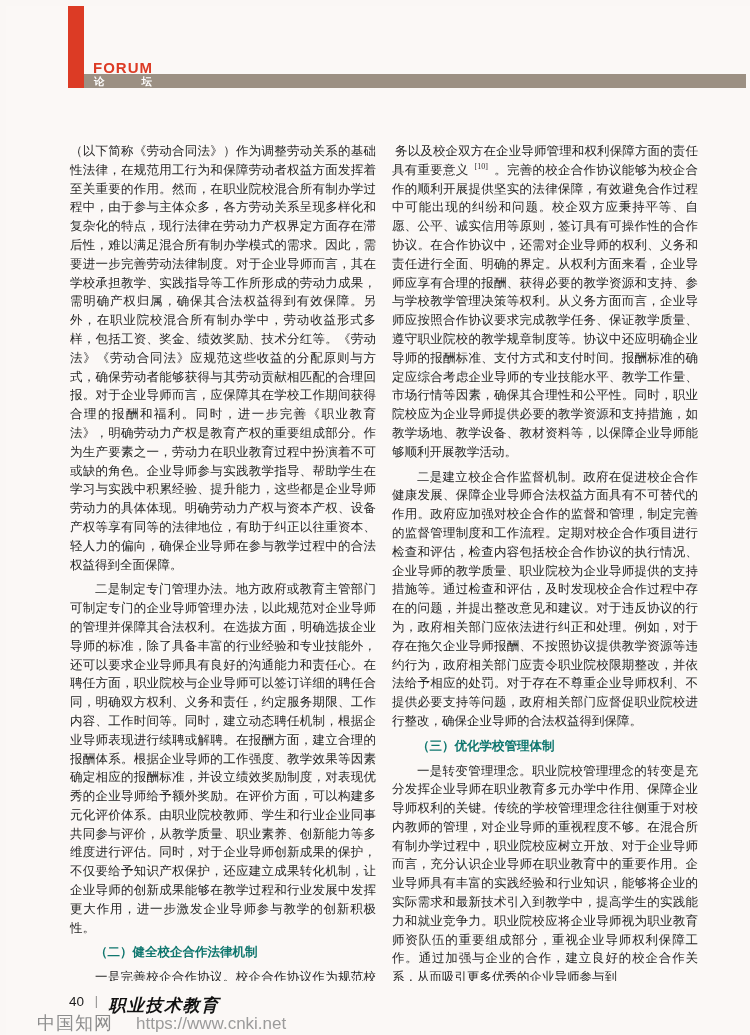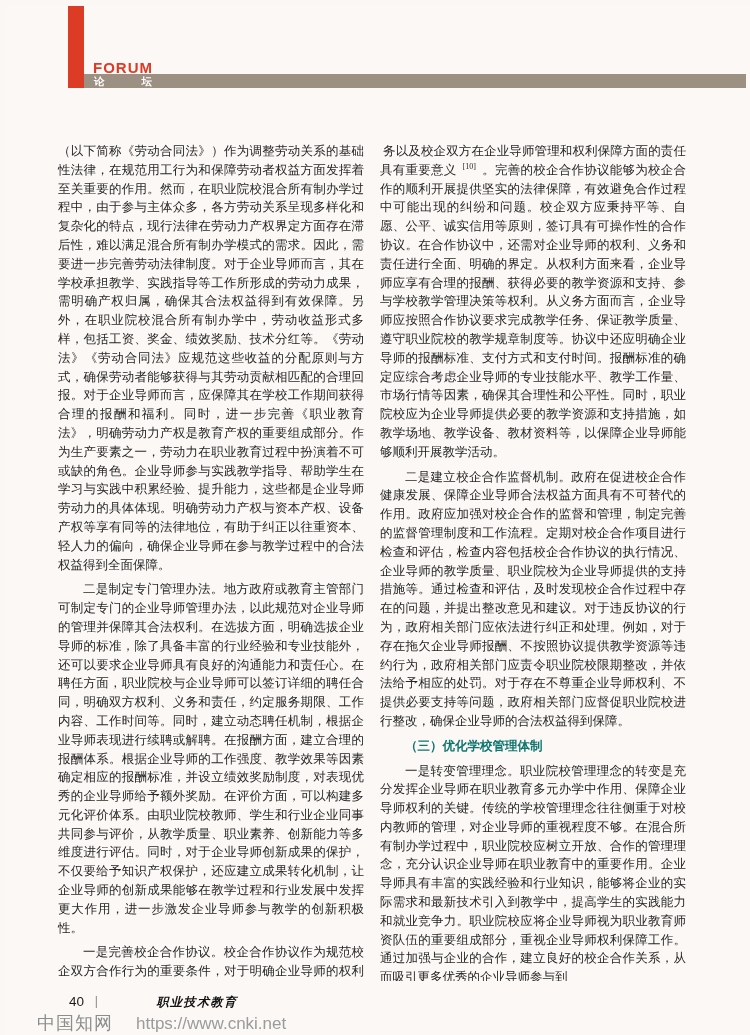--- a/index.html
+++ b/index.html
@@ -44,21 +44,21 @@
     color: #ffffff;
     font-size: 10.5px;
     line-height: 1;
     font-family: "Liberation Sans", "DejaVu Sans", sans-serif;
     font-weight: bold;
   }
   .section-band .band-char + .band-char { margin-left: 31px; }
   
   .columns {
     position: absolute;
-    left: 43px; top: 127px;
+    left: 55px; top: 127px;
     width: 654px;
     display: flex;
     gap: 4px;
   }
   .col {
     width: 318px;
     height: 845px;
     overflow: hidden;
     text-align: justify;
     font-size: 12.5px;
@@ -92,24 +92,23 @@
     font-size: 13.5px;
     font-family: "Liberation Sans", "DejaVu Sans", sans-serif;
   }
   .footer-divider {
     font-size: 12px;
     color: #444;
   }
   .journal-name {
     font-style: italic;
     font-weight: bold;
-    font-size: 12px;
+    font-size: 17px;
     letter-spacing: 1.5px;
     color: #111;
-    margin-left: 48px;
   }
   .watermark {
     position: absolute;
     left: 25px; top: 999px;
     display: flex;
     align-items: baseline;
     gap: 17px;
     font-family: "Liberation Sans", "DejaVu Sans", sans-serif;
   }
   .watermark .site { font-size: 18px; color: #8d8d8d; letter-spacing: 1px; }
@@ -127,28 +126,29 @@
   <div class="section-band">
     <span class="band-char">论</span>
     <span class="band-char">坛</span>
   </div>
 
   <div class="columns">
 
     <div class="col">
       <p>（以下简称《劳动合同法》）作为调整劳动关系的基础性法律，在规范用工行为和保障劳动者权益方面发挥着至关重要的作用。然而，在职业院校混合所有制办学过程中，由于参与主体众多，各方劳动关系呈现多样化和复杂化的特点，现行法律在劳动力产权界定方面存在滞后性，难以满足混合所有制办学模式的需求。因此，需要进一步完善劳动法律制度。对于企业导师而言，其在学校承担教学、实践指导等工作所形成的劳动力成果，需明确产权归属，确保其合法权益得到有效保障。另外，在职业院校混合所有制办学中，劳动收益形式多样，包括工资、奖金、绩效奖励、技术分红等。《劳动法》《劳动合同法》应规范这些收益的分配原则与方式，确保劳动者能够获得与其劳动贡献相匹配的合理回报。对于企业导师而言，应保障其在学校工作期间获得合理的报酬和福利。同时，进一步完善《职业教育法》，明确劳动力产权是教育产权的重要组成部分。作为生产要素之一，劳动力在职业教育过程中扮演着不可或缺的角色。企业导师参与实践教学指导、帮助学生在学习与实践中积累经验、提升能力，这些都是企业导师劳动力的具体体现。明确劳动力产权与资本产权、设备产权等享有同等的法律地位，有助于纠正以往重资本、轻人力的偏向，确保企业导师在参与教学过程中的合法权益得到全面保障。</p>
       <p class="indent">二是制定专门管理办法。地方政府或教育主管部门可制定专门的企业导师管理办法，以此规范对企业导师的管理并保障其合法权利。在选拔方面，明确选拔企业导师的标准，除了具备丰富的行业经验和专业技能外，还可以要求企业导师具有良好的沟通能力和责任心。在聘任方面，职业院校与企业导师可以签订详细的聘任合同，明确双方权利、义务和责任，约定服务期限、工作内容、工作时间等。同时，建立动态聘任机制，根据企业导师表现进行续聘或解聘。在报酬方面，建立合理的报酬体系。根据企业导师的工作强度、教学效果等因素确定相应的报酬标准，并设立绩效奖励制度，对表现优秀的企业导师给予额外奖励。在评价方面，可以构建多元化评价体系。由职业院校教师、学生和行业企业同事共同参与评价，从教学质量、职业素养、创新能力等多维度进行评估。同时，对于企业导师创新成果的保护，不仅要给予知识产权保护，还应建立成果转化机制，让企业导师的创新成果能够在教学过程和行业发展中发挥更大作用，进一步激发企业导师参与教学的创新积极性。</p>
+      <p class="subheading">（二）健全校企合作法律机制</p>
       <p class="indent">一是完善校企合作协议。校企合作协议作为规范校企双方合作行为的重要条件，对于明确企业导师的权利和义</p>
     </div>
 
     <div class="col">
       <p><span>务以及校企双方在企业导师管理和权利保障方面的责任具有重要意义</span><sup class="citation">[10]</sup><span>。完善的校企合作协议能够为校企合作的顺利开展提供坚实的法律保障，有效避免合作过程中可能出现的纠纷和问题。校企双方应秉持平等、自愿、公平、诚实信用等原则，签订具有可操作性的合作协议。在合作协议中，还需对企业导师的权利、义务和责任进行全面、明确的界定。从权利方面来看，企业导师应享有合理的报酬、获得必要的教学资源和支持、参与学校教学管理决策等权利。从义务方面而言，企业导师应按照合作协议要求完成教学任务、保证教学质量、遵守职业院校的教学规章制度等。协议中还应明确企业导师的报酬标准、支付方式和支付时间。报酬标准的确定应综合考虑企业导师的专业技能水平、教学工作量、市场行情等因素，确保其合理性和公平性。同时，职业院校应为企业导师提供必要的教学资源和支持措施，如教学场地、教学设备、教材资料等，以保障企业导师能够顺利开展教学活动。</span></p>
       <p class="indent">二是建立校企合作监督机制。政府在促进校企合作健康发展、保障企业导师合法权益方面具有不可替代的作用。政府应加强对校企合作的监督和管理，制定完善的监督管理制度和工作流程。定期对校企合作项目进行检查和评估，检查内容包括校企合作协议的执行情况、企业导师的教学质量、职业院校为企业导师提供的支持措施等。通过检查和评估，及时发现校企合作过程中存在的问题，并提出整改意见和建议。对于违反协议的行为，政府相关部门应依法进行纠正和处理。例如，对于存在拖欠企业导师报酬、不按照协议提供教学资源等违约行为，政府相关部门应责令职业院校限期整改，并依法给予相应的处罚。对于存在不尊重企业导师权利、不提供必要支持等问题，政府相关部门应督促职业院校进行整改，确保企业导师的合法权益得到保障。</p>
       <p class="subheading">（三）优化学校管理体制</p>
-      <p class="indent">一是转变管理理念。职业院校管理理念的转变是充分发挥企业导师在职业教育多元办学中作用、保障企业导师权利的关键。传统的学校管理理念往往侧重于对校内教师的管理，对企业导师的重视程度不够。在混合所有制办学过程中，职业院校应树立开放、合作的管理理念，充分认识企业导师在职业教育中的重要作用。企业导师具有丰富的实践经验和行业知识，能够将企业的实际需求和最新技术引入到教学中，提高学生的实践能力和就业竞争力。职业院校应将企业导师视为职业教育师资队伍的重要组成部分，重视企业导师权利保障工作。通过加强与企业的合作，建立良好的校企合作关系，从而吸引更多优秀的企业导师参与到</p>
+      <p class="indent">一是转变管理理念。职业院校管理理念的转变是充分发挥企业导师在职业教育多元办学中作用、保障企业导师权利的关键。传统的学校管理理念往往侧重于对校内教师的管理，对企业导师的重视程度不够。在混合所有制办学过程中，职业院校应树立开放、对于企业导师而言，充分认识企业导师在职业教育中的重要作用。企业导师具有丰富的实践经验和行业知识，能够将企业的实际需求和最新技术引入到教学中，提高学生的实践能力和就业竞争力。职业院校应将企业导师视为职业教育师资队伍的重要组成部分，重视企业导师权利保障工作。通过加强与企业的合作，建立良好的校企合作关系，从而吸引更多优秀的企业导师参与到</p>
     </div>
 
   </div>
 
   <div class="journal-line">
     <span class="page-number">40</span>
     <span class="footer-divider">|</span>
     <span class="journal-name">职业技术教育</span>
   </div>
 

